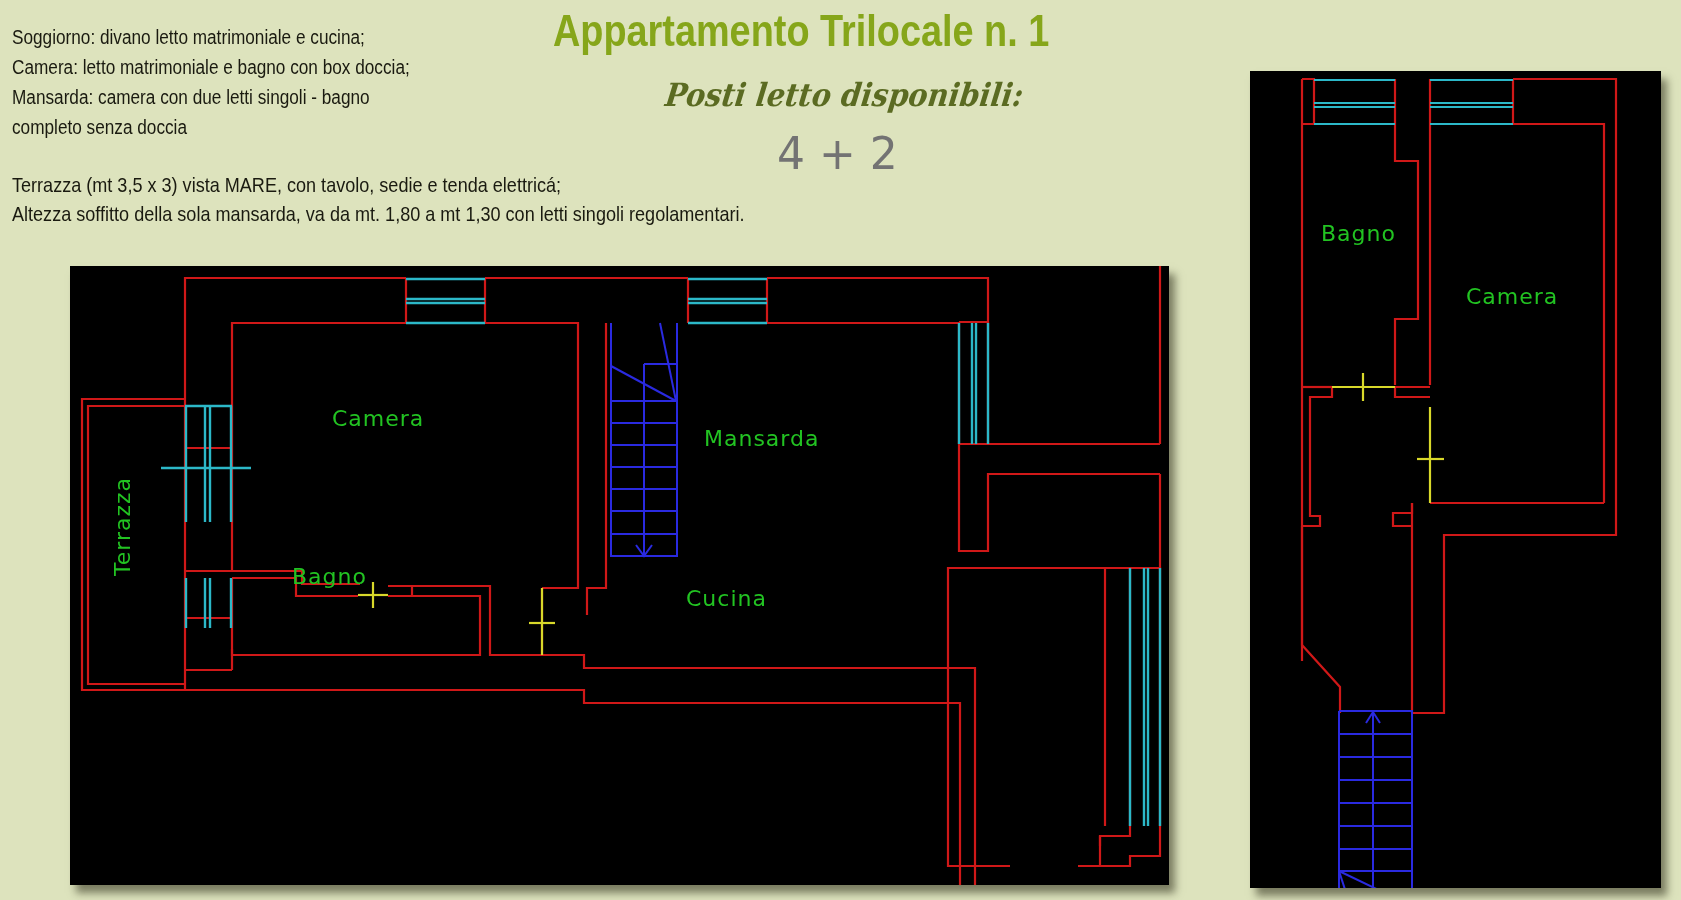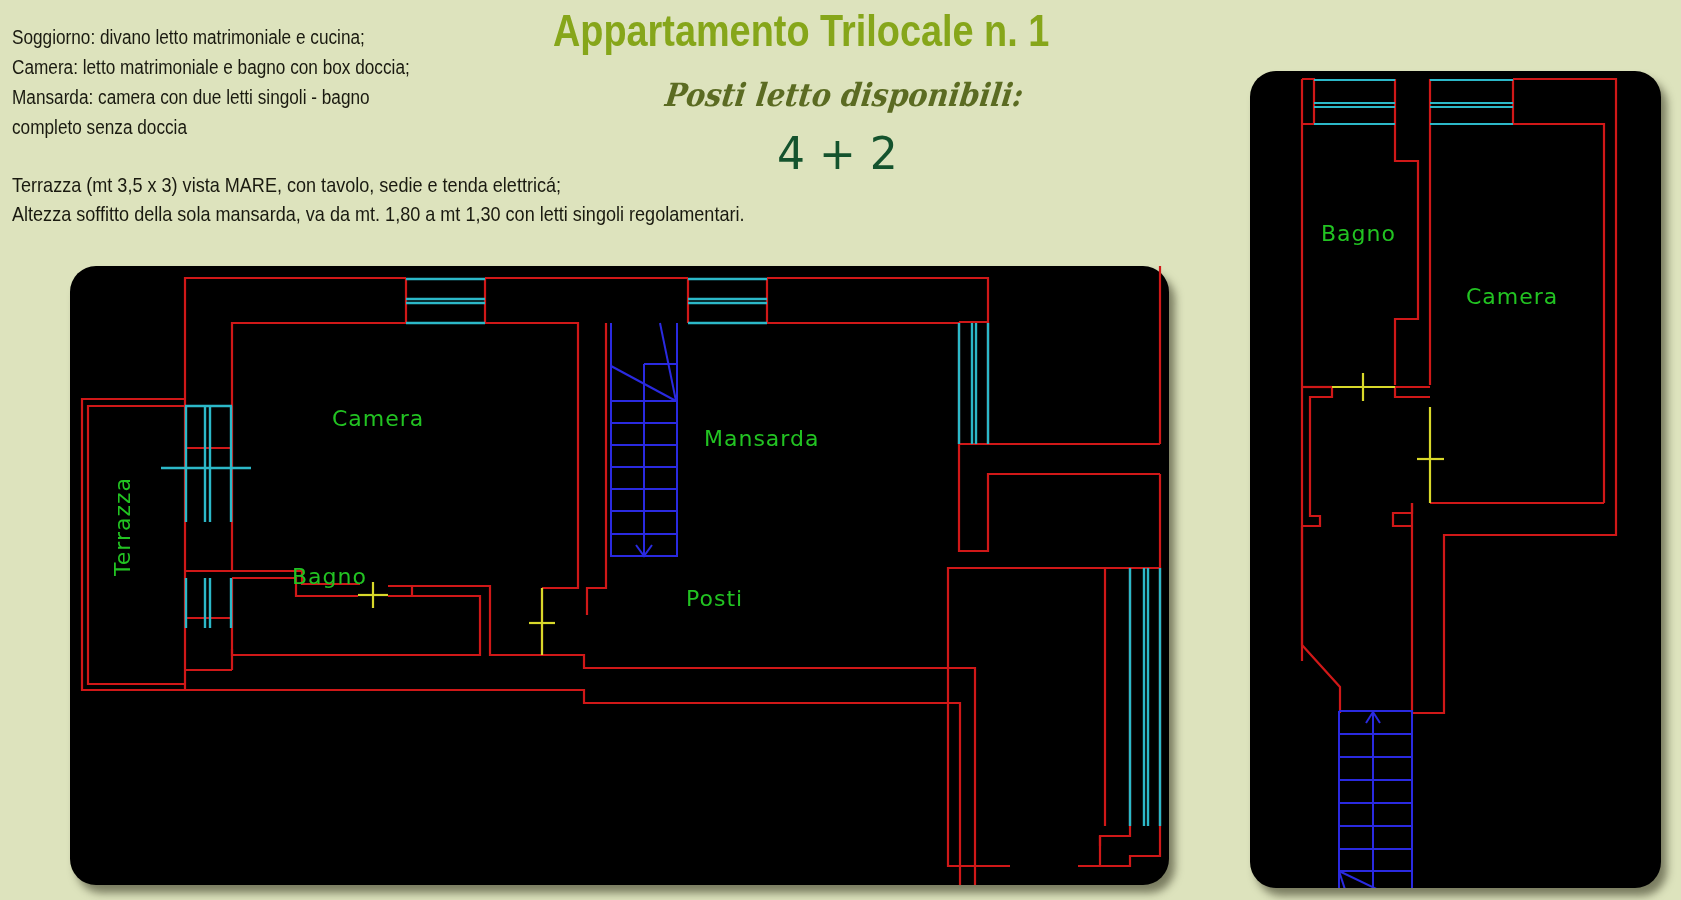--- a/index.html
+++ b/index.html
@@ -33,27 +33,26 @@
     .subtitle {
       position: absolute; left: 668px; top: 76px;
       font-family: "DejaVu Serif", serif; font-style: italic; font-weight: bold;
       font-size: 32px; color: #5b6b22;
       transform: scaleX(0.9) skewX(-8deg); transform-origin: left top;
       white-space: nowrap;
     }
     .beds {
       position: absolute; left: 777px; top: 128px;
       font-family: "DejaVu Sans", sans-serif;
-      font-size: 44px; color: #14532d; font-weight: normal;
+      font-size: 44px; color: #737373; font-weight: normal;
       white-space: nowrap;
     }
     .plan {
       position: absolute; background: #000;
       box-shadow: 6px 8px 8px rgba(40,40,20,0.55);
-      border-radius: 26px;
     }
     .plan-main { left: 70px; top: 266px; width: 1099px; height: 619px; }
     .plan-side { left: 1250px; top: 71px; width: 411px; height: 817px; }
     .plan svg { position: absolute; left: 0; top: 0; }
     .room-label {
       position: absolute; color: #22c322;
       font-family: "DejaVu Sans", sans-serif; font-size: 22px;
       letter-spacing: 1px; white-space: nowrap;
     }
     .room-label.vertical {
@@ -192,21 +191,21 @@
       <line x1="303" y1="316" x2="303" y2="342"></line>
       <line x1="472" y1="322" x2="472" y2="389"></line>
       <line x1="459" y1="357" x2="485" y2="357"></line>
       <line x1="958" y1="822" x2="1008" y2="822"></line>
     </g>
   </svg>
 
   <span class="room-label" style="left:262px;top:140px;">Camera</span>
   <span class="room-label" style="left:634px;top:160px;">Mansarda</span>
   <span class="room-label" style="left:222px;top:298px;">Bagno</span>
-  <span class="room-label" style="left:616px;top:320px;">Posti</span>
+  <span class="room-label" style="left:616px;top:320px;">Cucina</span>
   <span class="room-label vertical" style="left:40px;top:310px;">Terrazza</span>
 </div>
 
 <div class="plan plan-side">
   <svg width="411" height="817" viewBox="0 0 411 817">
     <g fill="none" stroke="#d01818" stroke-width="2.2">
       <polyline points="52,8 52,590"></polyline>
       <polyline points="52,8 64,8 64,53 52,53"></polyline>
       <polyline points="145,8 145,90 168,90 168,248 145,248 145,314"></polyline>
       <polyline points="180,8 180,314"></polyline>

